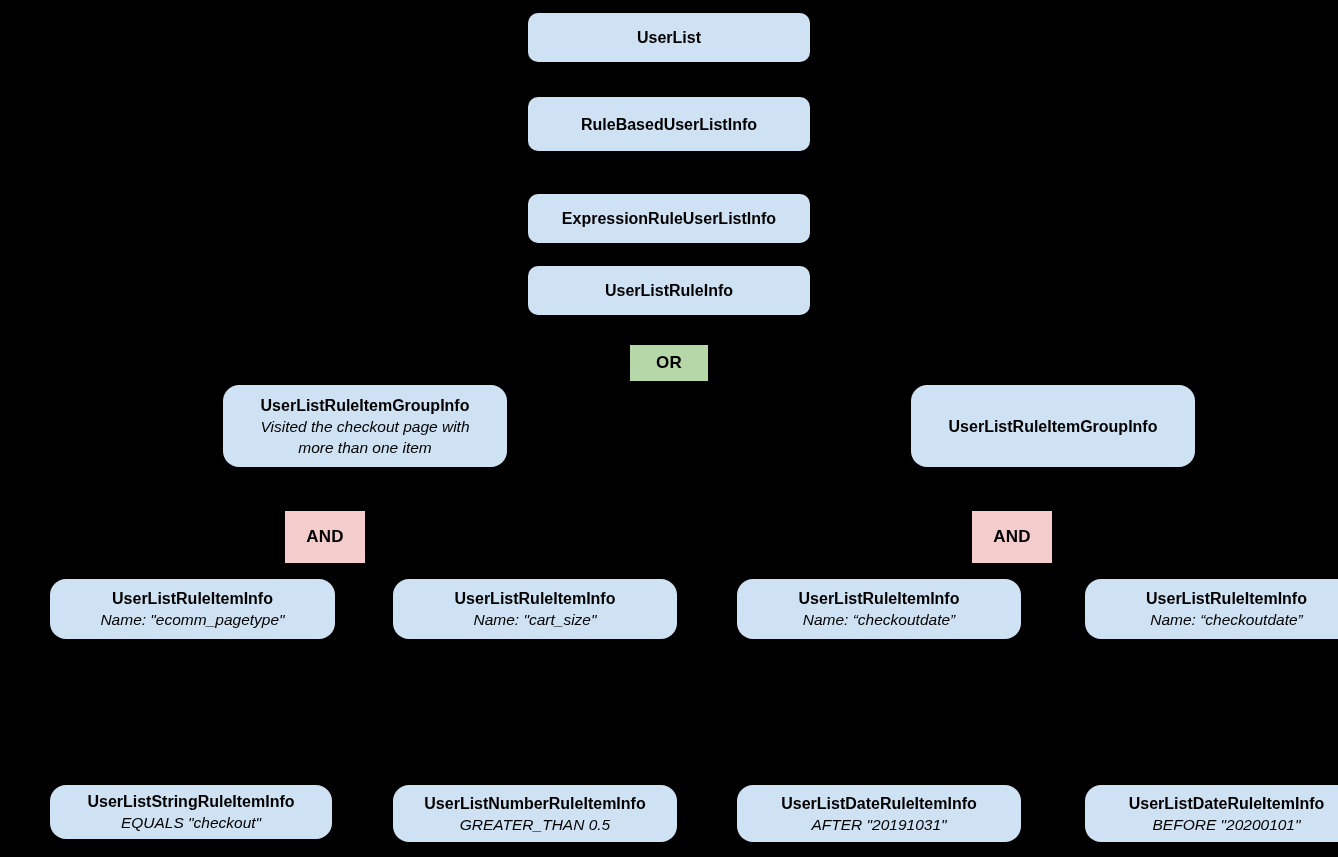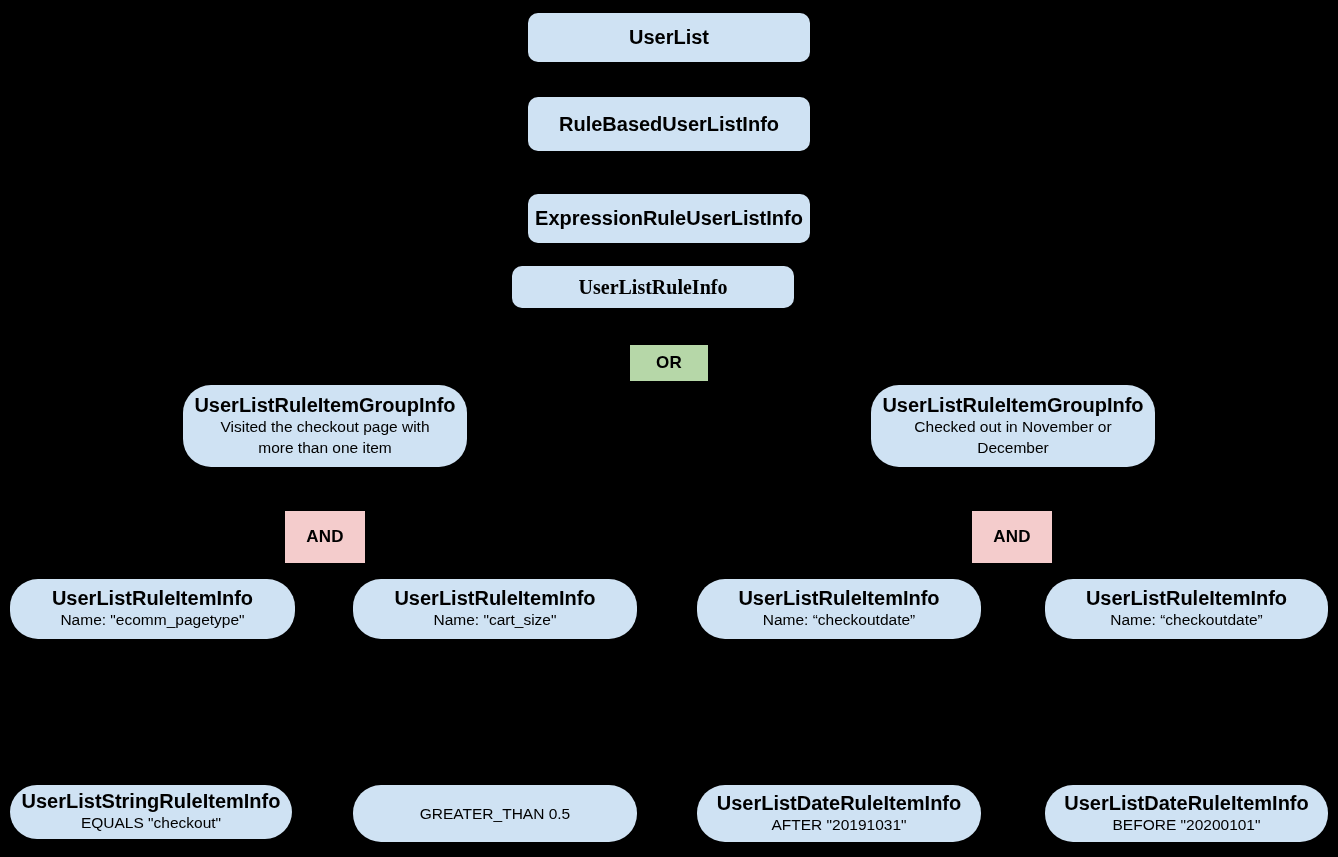--- a/index.html
+++ b/index.html
@@ -18,34 +18,34 @@
     background: var(--node-fill, #cfe2f3);
     display: flex;
     flex-direction: column;
     align-items: center;
     justify-content: center;
     text-align: center;
     box-sizing: border-box;
     padding: 2px 8px;
   }
   .rounded-sm { border-radius: 10px; }
-  .rounded-lg { border-radius: 28px; }
+  .rounded-lg { border-radius: 16px; margin-left: 40px; }
   .op {
     position: absolute;
     background: var(--and-fill, #f4cccc);
     display: flex;
     align-items: center;
     justify-content: center;
     font-weight: 700;
     font-size: 17px;
     letter-spacing: 0.2px;
   }
   .op.or { background: var(--or-fill, #b6d7a8); }
-  .title { font-weight: 700; font-size: 20px; line-height: 21px; }
-  .subtitle { font-size: 15.5px; line-height: 21px; white-space: pre-line; }
+  .title { font-weight: 700; font-size: 16px; line-height: 21px; }
+  .subtitle { font-style: italic; font-size: 15.5px; line-height: 21px; white-space: pre-line; }
 </style>
 </head>
 <body>
 
 <div class="canvas">
 
   <svg class="connectors" width="1338" height="857" viewBox="0 0 1338 857">
     <g stroke="#000000" stroke-width="2" fill="none">
       <path d="M669,62 L669,97"></path>
       <path d="M669,146 L669,182"></path>
@@ -75,36 +75,34 @@
   </div>
 
   <div class="node rounded-sm" style="left:528px; top:97px; width:282px; height:54px;">
     <div class="title">RuleBasedUserListInfo</div>
   </div>
 
   <div class="node rounded-sm" style="left:528px; top:194px; width:282px; height:49px;">
     <div class="title">ExpressionRuleUserListInfo</div>
   </div>
 
-  <div class="node rounded-sm" style="left:512px; top:266px; width:282px; height:42px;font-family:Liberation Serif, serif;">
+  <div class="node rounded-sm" style="left:528px; top:266px; width:282px; height:49px;">
     <div class="title">UserListRuleInfo</div>
   </div>
 
   <div class="op or" style="left:630px; top:345px; width:78px; height:36px;">OR</div>
 
   <div class="node rounded-lg" style="left:183px; top:385px; width:284px; height:82px;">
     <div class="title">UserListRuleItemGroupInfo</div>
     <div class="subtitle">Visited the checkout page with
 more than one item</div>
   </div>
 
   <div class="node rounded-lg" style="left:871px; top:385px; width:284px; height:82px;">
     <div class="title">UserListRuleItemGroupInfo</div>
-    <div class="subtitle">Checked out in November or
-December</div>
   </div>
 
   <div class="op" style="left:285px; top:511px; width:80px; height:52px;">AND</div>
 
   <div class="op" style="left:972px; top:511px; width:80px; height:52px;">AND</div>
 
   <div class="node rounded-lg" style="left:10px; top:579px; width:285px; height:60px;">
     <div class="title">UserListRuleItemInfo</div>
     <div class="subtitle">Name: "ecomm_pagetype"</div>
   </div>
@@ -123,20 +121,21 @@
     <div class="title">UserListRuleItemInfo</div>
     <div class="subtitle">Name: “checkoutdate”</div>
   </div>
 
   <div class="node rounded-lg" style="left:10px; top:785px; width:282px; height:54px;">
     <div class="title">UserListStringRuleItemInfo</div>
     <div class="subtitle">EQUALS "checkout"</div>
   </div>
 
   <div class="node rounded-lg" style="left:353px; top:785px; width:284px; height:57px;">
+    <div class="title">UserListNumberRuleItemInfo</div>
     <div class="subtitle">GREATER_THAN 0.5</div>
   </div>
 
   <div class="node rounded-lg" style="left:697px; top:785px; width:284px; height:57px;">
     <div class="title">UserListDateRuleItemInfo</div>
     <div class="subtitle">AFTER "20191031"</div>
   </div>
 
   <div class="node rounded-lg" style="left:1045px; top:785px; width:283px; height:57px;">
     <div class="title">UserListDateRuleItemInfo</div>

